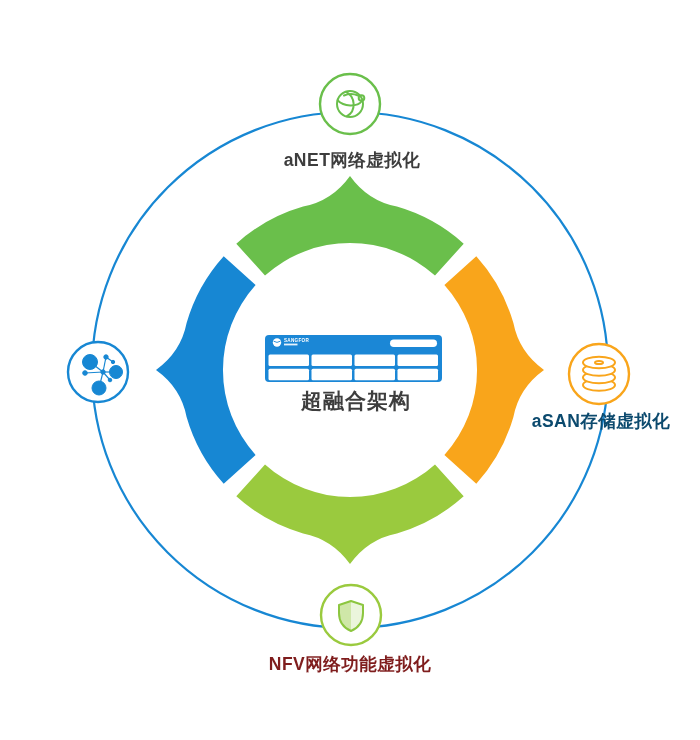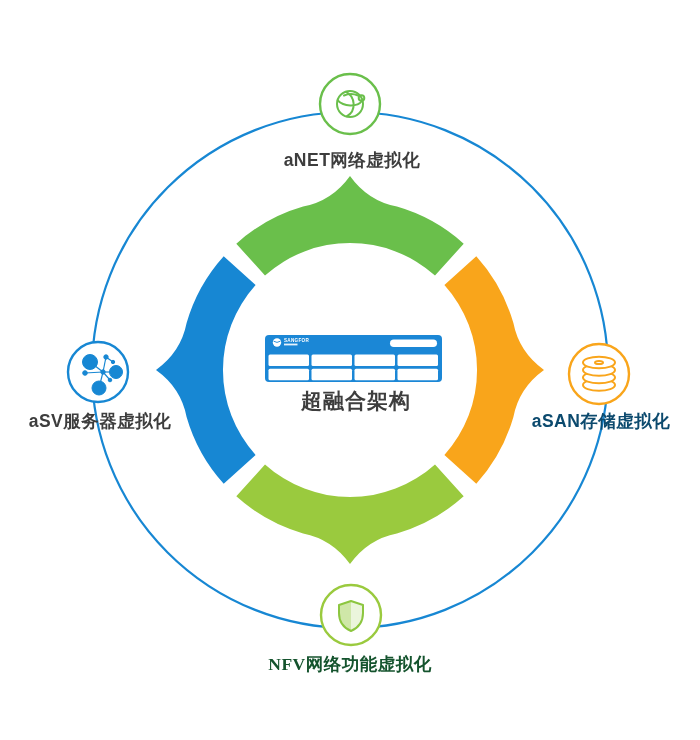--- a/index.html
+++ b/index.html
@@ -120,18 +120,17 @@
         <circle cx="110" cy="380" r="1.8"></circle>
         <circle cx="113" cy="362" r="1.7"></circle>
       </g>
     </g>
   </svg>
 
   <div class="node-label" style="left: 352px; top: 160px; color: rgb(61, 61, 61);">aNET网络虚拟化</div>
 
   <div class="node-label" style="left: 601px; top: 421px; color: #0c4a6e;">aSAN存储虚拟化</div>
 
-  <div class="node-label" style="left: 350px; top: 664px; color: #14532d; font-family: Liberation Serif, serif;">NFV网络功能虚拟化</div>
+  <div class="node-label" style="left: 350px; top: 664px; color: #7f1d1d;">NFV网络功能虚拟化</div>
 
-  <div class="node-label" style="left: 100px; top: 421px; color: rgb(61, 61, 61);">aSV服务器虚拟化</div>
 
   <div class="center-label" style="left: 356px; top: 401px; color: rgb(61, 61, 61);">超融合架构</div>
 </div>
 
 </body></html>

